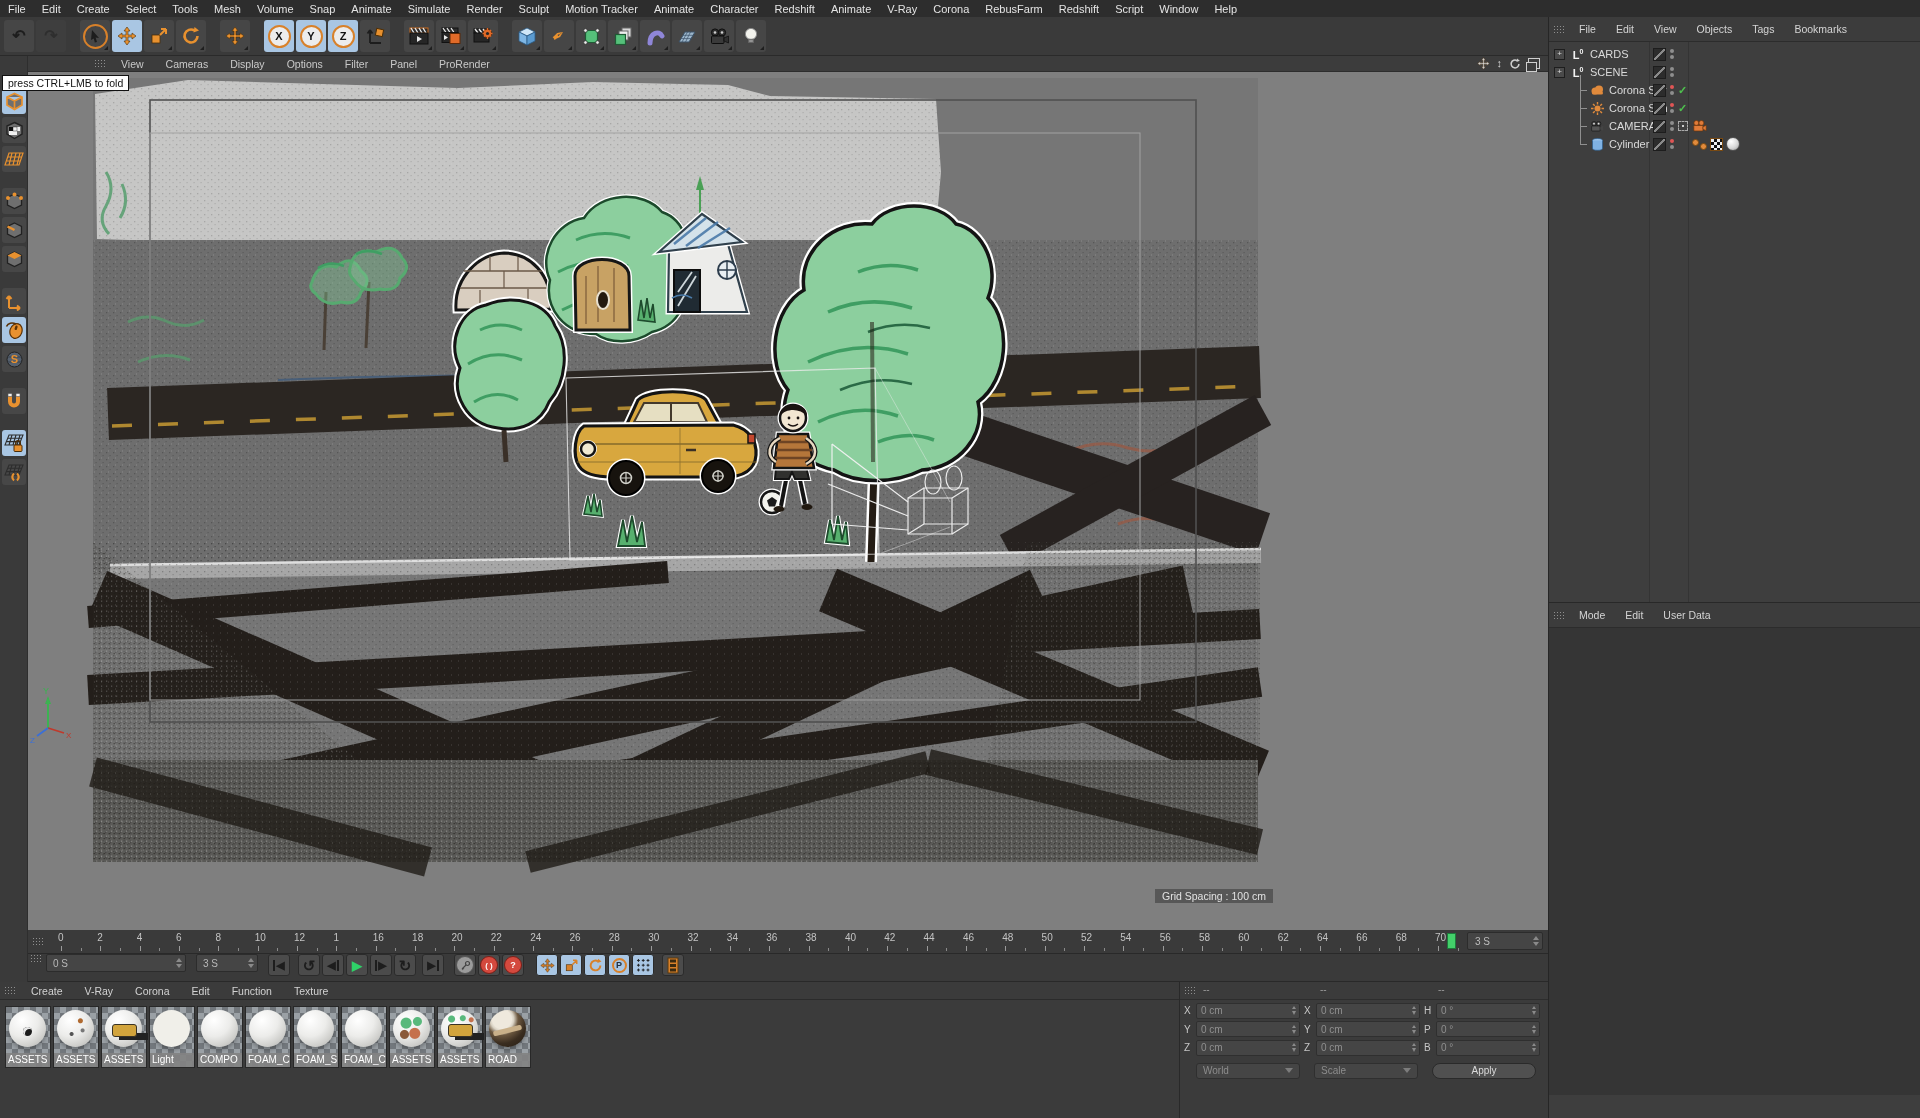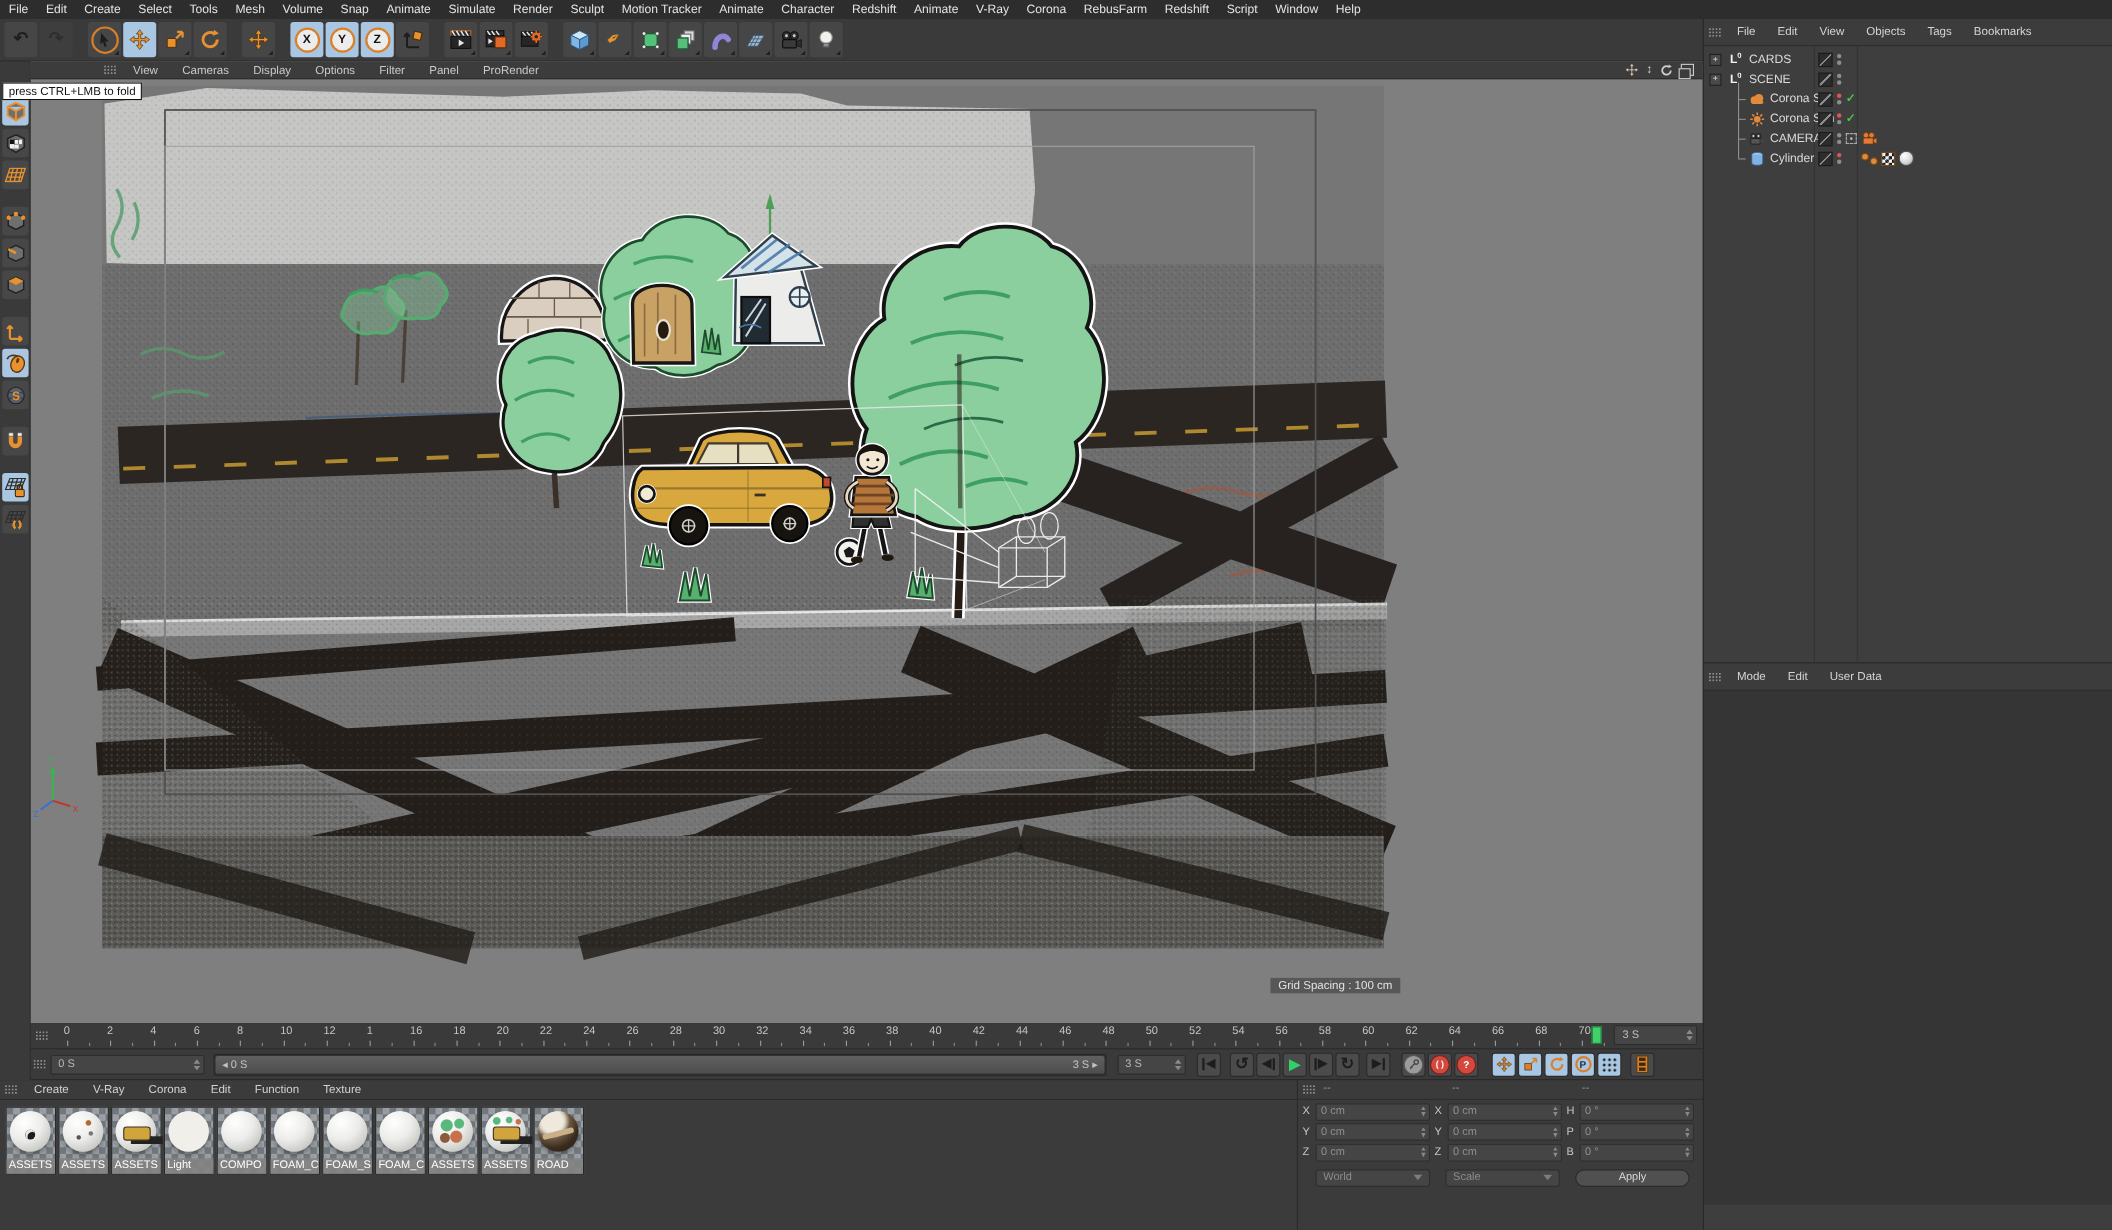--- a/index.html
+++ b/index.html
@@ -92,21 +92,21 @@
   .tick::after{content:"";position:absolute;left:22.6px;bottom:2px;width:1px;height:3px;background:#8a8a8a}
   #range-marker{position:absolute;left:1419px;top:3px;width:9px;height:16px;background:#43d06a;border:1px solid #1f7a3c;box-sizing:border-box}
   #ruler-dd{position:absolute;right:5px;top:2px;width:76px;height:18px;background:#454545;border:1px solid #2c2c2c;
             border-radius:2px;display:flex;align-items:center;font-size:10px;color:#bdbdbd;padding-left:7px;box-sizing:border-box}
   .stp{margin-left:auto;margin-right:3px;display:flex;flex-direction:column;gap:2px;align-items:center}
   .stp i{width:0;height:0;border-left:3px solid transparent;border-right:3px solid transparent}
   .stp .up{border-bottom:4px solid #8a8a8a}
   .stp .dn{border-top:4px solid #8a8a8a}
   
   #transport{left:28px;top:954px;width:1520px;height:28px;background:#3a3a3a;border-bottom:1px solid #292929;
-             display:flex;align-items:center;box-sizing:border-box}
+             display:flex;box-sizing:border-box}
   .fld{height:18px;background:#454545;border:1px solid #2c2c2c;border-radius:2px;display:flex;align-items:center;
        font-size:10px;color:#b8b8b8;box-sizing:border-box;padding-left:6px;flex:none}
   #scrub{width:810px;margin-left:8px;height:18px;background:#333;border:1px solid #282828;border-radius:2px;position:relative;flex:none}
   #scrub-bar{position:absolute;left:1px;top:1px;right:1px;bottom:1px;border-radius:2px;
              background:linear-gradient(#606060,#4d4d4d);display:flex;justify-content:space-between;
              align-items:center;font-size:10px;color:#c2c2c2;padding:0 6px}
   .pbtn{width:22px;height:22px;background:#4b4b4b;border:1px solid #2b2b2b;border-radius:3px;margin-left:2px;
         display:flex;align-items:center;justify-content:center;flex:none;box-sizing:border-box;position:relative}
   .pbtn.blue{background:#a9c6e3}
   .ti{font-size:11px;color:#1d1d1d;line-height:1;font-weight:bold}
@@ -878,26 +878,20 @@
 
 <div id="transport" class="abs">
   <span class="grip" style="margin-left:2px"></span>
   <span class="fld" style="width:140px">
     <span>0 S</span>
     <span class="stp">
         <i class="up"></i>
         <i class="dn"></i>
       </span>
   </span>
-  <span id="scrub">
-    <span id="scrub-bar">
-      <span>◂ <span>0 S</span></span>
-      <span><span>3 S</span> ▸</span>
-    </span>
-  </span>
   <span class="fld" style="width:62px;margin-left:10px">
     <span>3 S</span>
     <span class="stp">
         <i class="up"></i>
         <i class="dn"></i>
       </span>
   </span>
   <span class="pbtn" style="margin-left:10px">
       <span class="ti bl">◀</span>
     </span>

